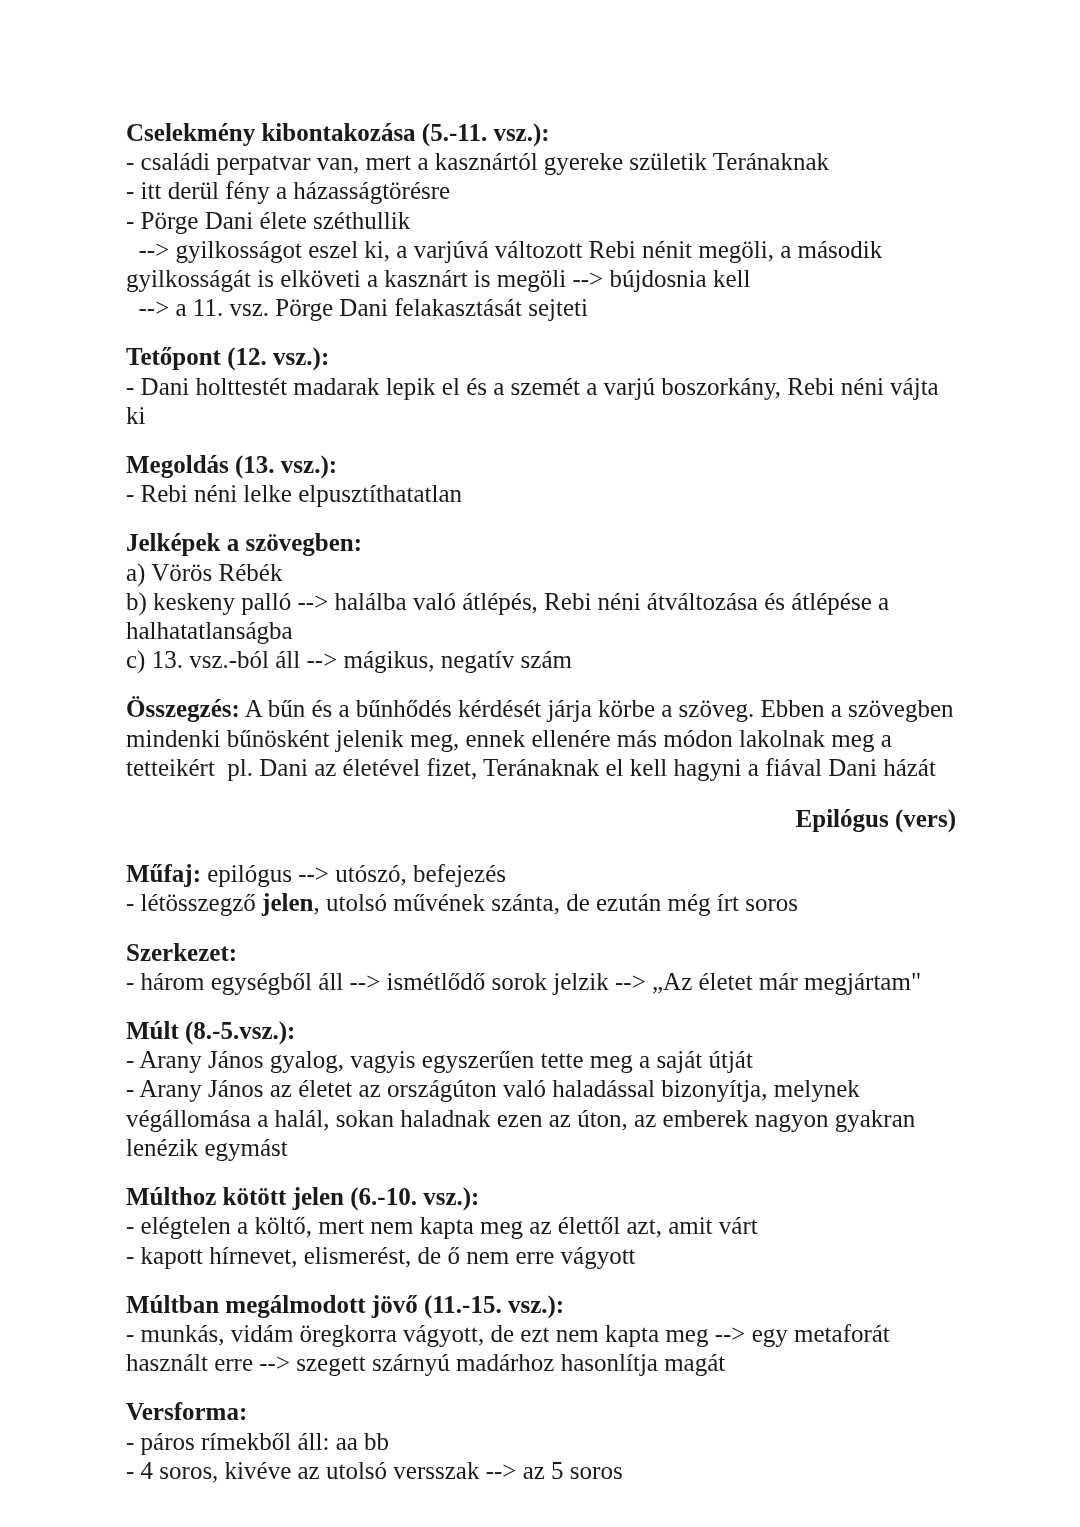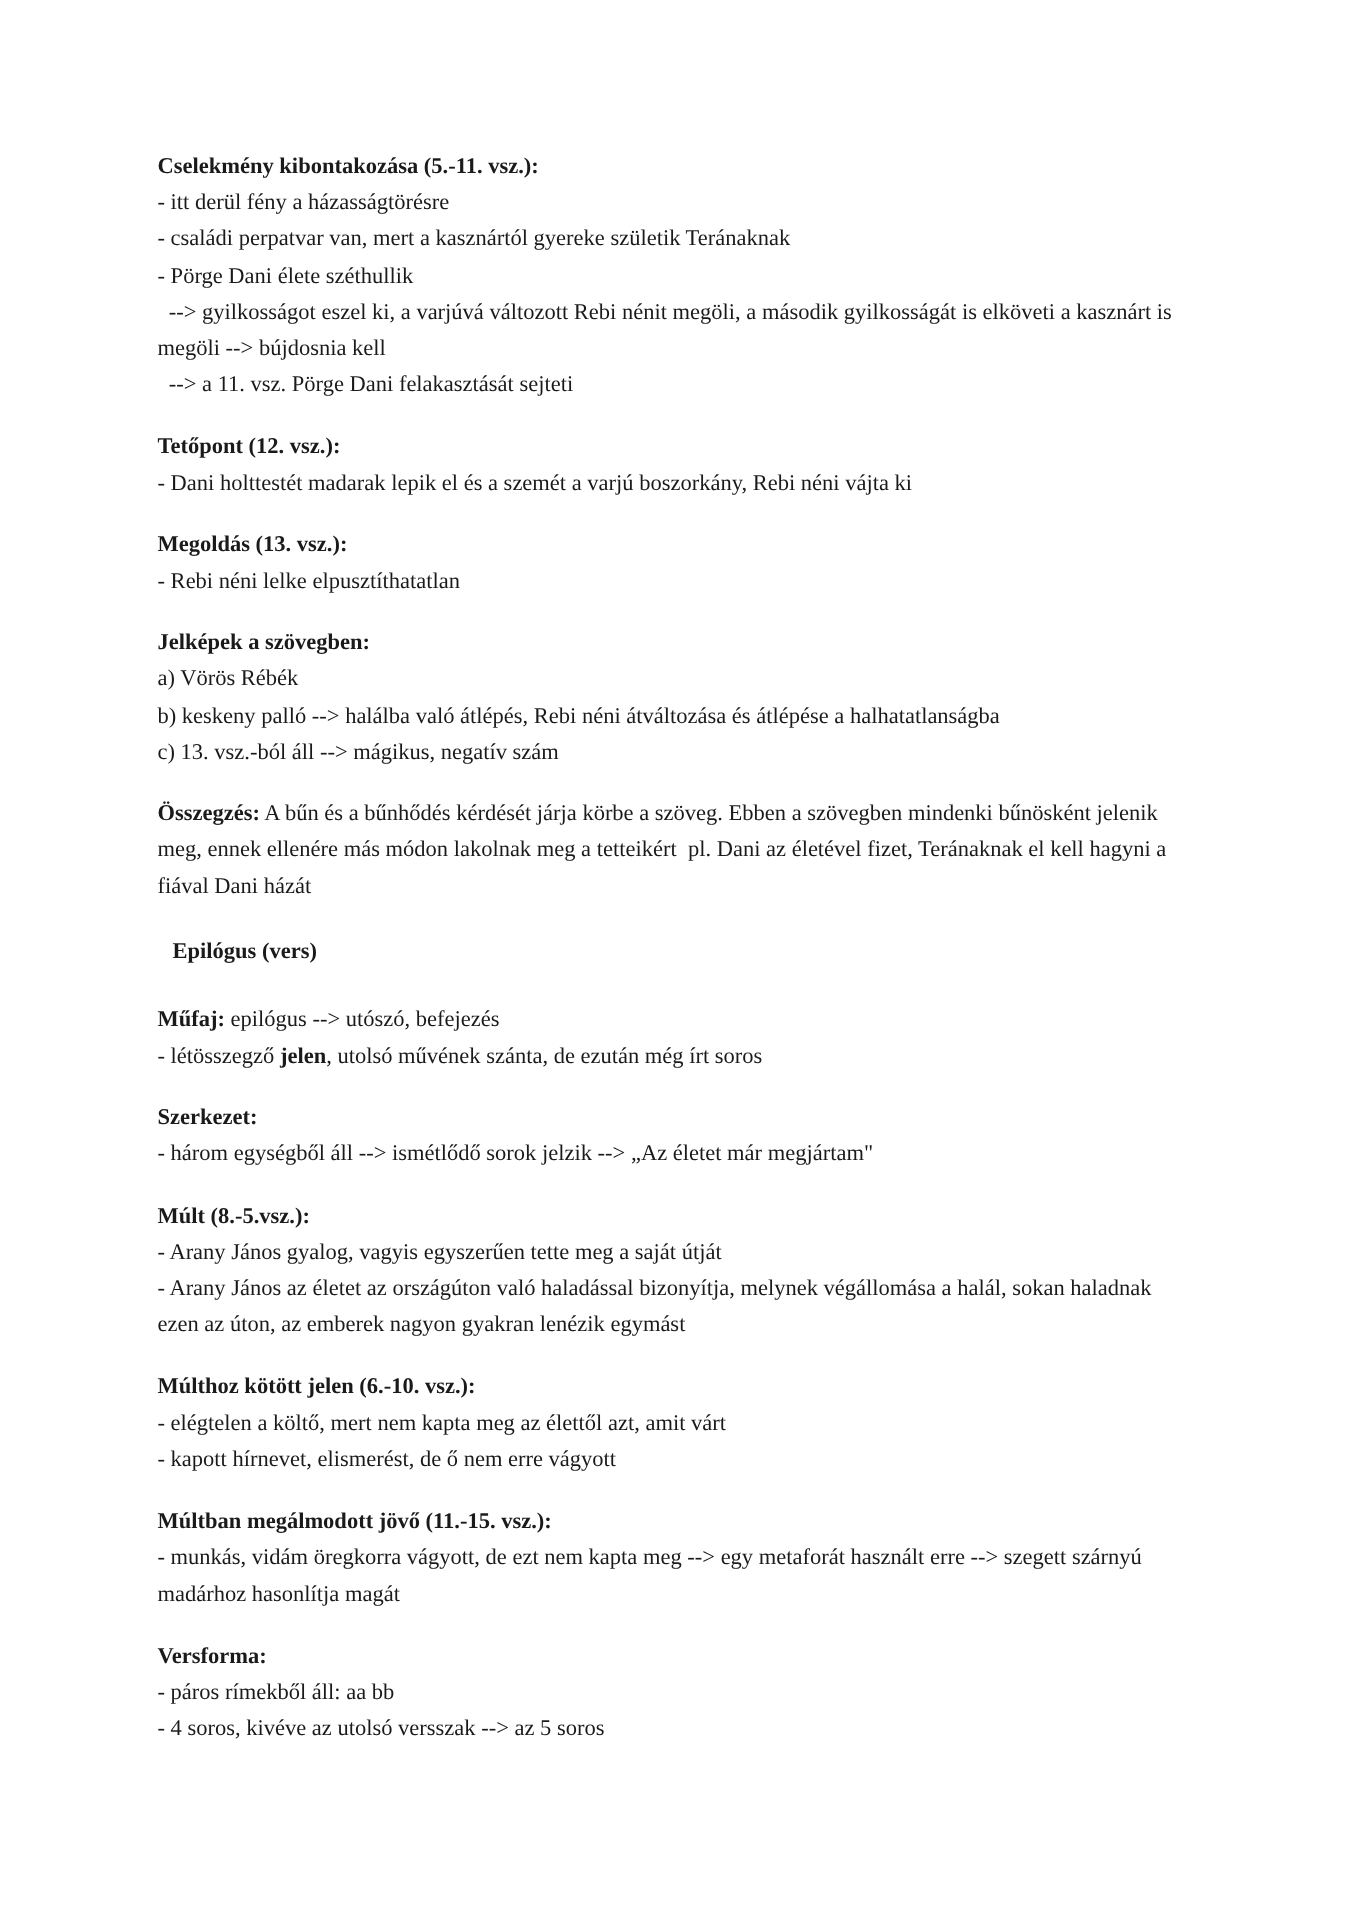--- a/index.html
+++ b/index.html
@@ -19,21 +19,21 @@
   .page {
     width: 1080px;
     min-height: 1527px;
     box-sizing: border-box;
     padding: 118px 125px 60px 126px;
     background: #ffffff;
   }
 
   .doc {
     width: 830px;
-    font-size: 18px;
+    font-size: 25px;
     line-height: 29.2px;
   }
 
   
   .block {
     margin: 0 0 20px 0;
   }
   .block:last-child {
     margin-bottom: 0;
   }
@@ -47,22 +47,22 @@
   }
 
   
   .heading {
     font-weight: bold;
   }
 
   
   .center-title {
     font-weight: bold;
-    text-align: left;
-    margin: 12px;
+    text-align: right;
+    margin: 0;
   }
 
   .block.title-block {
     margin: 22px 0 26px 0;
   }
 
   
   .b {
     font-weight: bold;
   }
@@ -73,22 +73,22 @@
   }
 </style>
 </head>
 <body>
 
 <div class="page">
   <div class="doc">
 
     <div class="block">
       <p class="line heading">Cselekmény kibontakozása (5.-11. vsz.):</p>
+      <p class="line">- családi perpatvar van, mert a kasznártól gyereke születik Teránaknak</p>
       <p class="line">- itt derül fény a házasságtörésre</p>
-      <p class="line">- családi perpatvar van, mert a kasznártól gyereke születik Teránaknak</p>
       <p class="line">- Pörge Dani élete széthullik</p>
       <p class="line hang">  --&gt; gyilkosságot eszel ki, a varjúvá változott Rebi nénit megöli, a második gyilkosságát is elköveti a kasznárt is megöli --&gt; bújdosnia kell</p>
       <p class="line hang">  --&gt; a 11. vsz. Pörge Dani felakasztását sejteti</p>
     </div>
 
     <div class="block">
       <p class="line heading">Tetőpont (12. vsz.):</p>
       <p class="line">- Dani holttestét madarak lepik el és a szemét a varjú boszorkány, Rebi néni vájta ki</p>
     </div>
 

